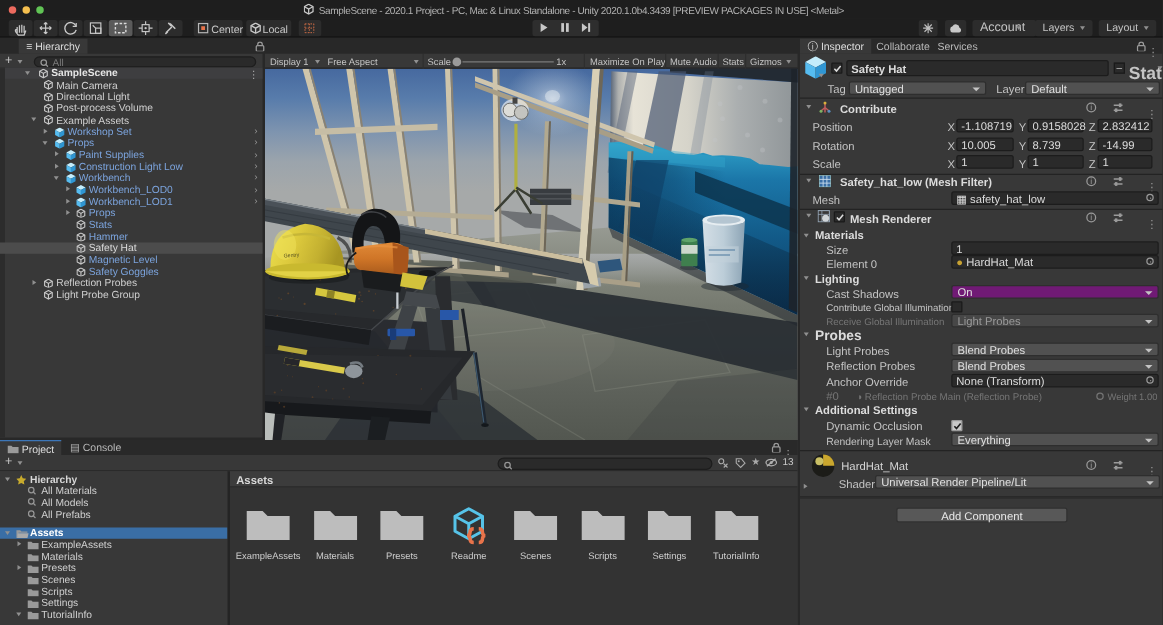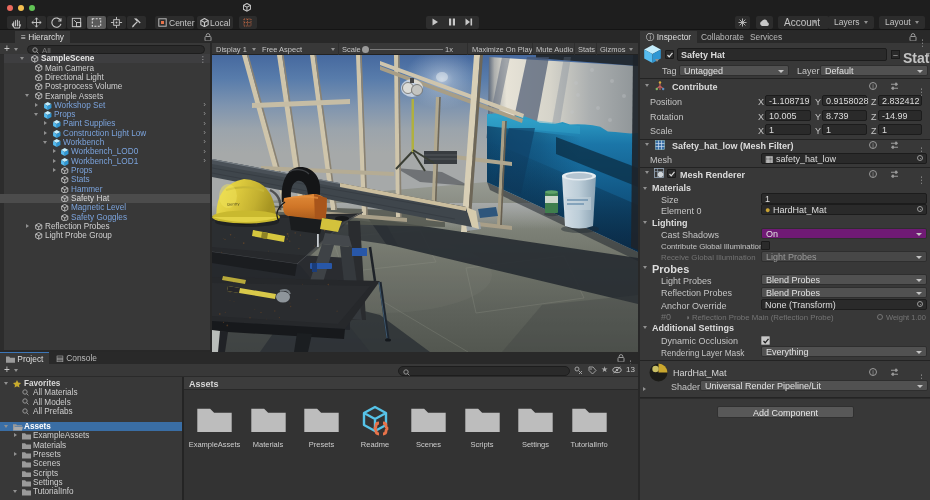--- a/index.html
+++ b/index.html
@@ -66,20 +66,21 @@
 </defs>
 </svg>
 
 <div class="a" style="left:0;top:0;width:930px;height:15px;background:#1e1e1e">
  <div class="a" style="left:6.5px;top:4.5px;width:6px;height:6px;border-radius:3px;background:#ec6a5e"></div>
  <div class="a" style="left:17.5px;top:4.5px;width:6px;height:6px;border-radius:3px;background:#f5bf4f"></div>
  <div class="a" style="left:28.5px;top:4.5px;width:6px;height:6px;border-radius:3px;background:#61c455"></div>
  <svg class="a" style="left:243px;top:3px" width="9" height="9" viewBox="0 0 8 8">
       <use href="#cubeG"></use>
     </svg>
+ <div class="a" style="left:255px;top:3.5px;font-size:8px;letter-spacing:-0.3px;color:#b2b2b2;white-space:nowrap">SampleScene - 2020.1 Project - PC, Mac &amp; Linux Standalone - Unity 2020.1.0b4.3439 [PREVIEW PACKAGES IN USE] &lt;Metal&gt;</div>
 </div>
 
 <div class="a" style="left:0;top:15px;width:930px;height:15px;background:#1e1e1e;border-bottom:1px solid #141414" id="maintb">
 <div class="a" style="left:7px;top:1px;width:19px;height:13px;background:#2c2c2c;border-radius:2px"></div>
 <svg class="a" style="left:10px;top:1px" width="13" height="13" viewBox="0 0 14 14">
       <path d="M4 12 V6 M6 11 V4.5 M8 11 V4 M10 11 V5 M4 9 C2.5 7.5 2 9 3 10.5 L5 13 H10 L11.5 9" stroke="#c8c8c8" stroke-width="1.1" fill="none"></path>
     </svg>
 <div class="a" style="left:27px;top:1px;width:19px;height:13px;background:#2c2c2c;border-radius:2px"></div>
 <svg class="a" style="left:30px;top:1px" width="13" height="13" viewBox="0 0 14 14">
       <path d="M7 2 V12 M2 7 H12 M7 2 L5.5 3.8 M7 2 L8.5 3.8 M7 12 L5.5 10.2 M7 12 L8.5 10.2 M2 7 L3.8 5.5 M2 7 L3.8 8.5 M12 7 L10.2 5.5 M12 7 L10.2 8.5" stroke="#c8c8c8" stroke-width="1" fill="none"></path>
@@ -786,21 +787,21 @@
         <use href="#eye"></use>
       </svg>
   <div class="a" style="left:626px;top:1px;font-size:8px;color:#c8c8c8">13</div>
  </div>
  <div class="a" style="left:0;top:25px;width:182px;height:123px;background:#383838" id="ptree">
 <div class="row" style="top:1.50px">
         <i class="tri-d" style="left:4px;top:3px"></i>
         <svg class="a" style="left:13px;top:1px" width="8" height="8" viewBox="0 0 8 8">
           <use href="#star"></use>
         </svg>
-        <span style="left:24px;color:#d8d8d8;font-weight:bold">Favorites</span>
+        <span style="left:24px;color:#d8d8d8;font-weight:bold">Hierarchy</span>
       </div>
 <div class="row" style="top:11.00px">
         <svg class="a" style="left:22px;top:1px" width="7" height="7" viewBox="0 0 7 7">
           <use href="#mag"></use>
         </svg>
         <span style="left:33px;color:#cfcfcf;font-weight:normal">All Materials</span>
       </div>
 <div class="row" style="top:20.40px">
         <svg class="a" style="left:22px;top:1px" width="7" height="7" viewBox="0 0 7 7">
           <use href="#mag"></use>

